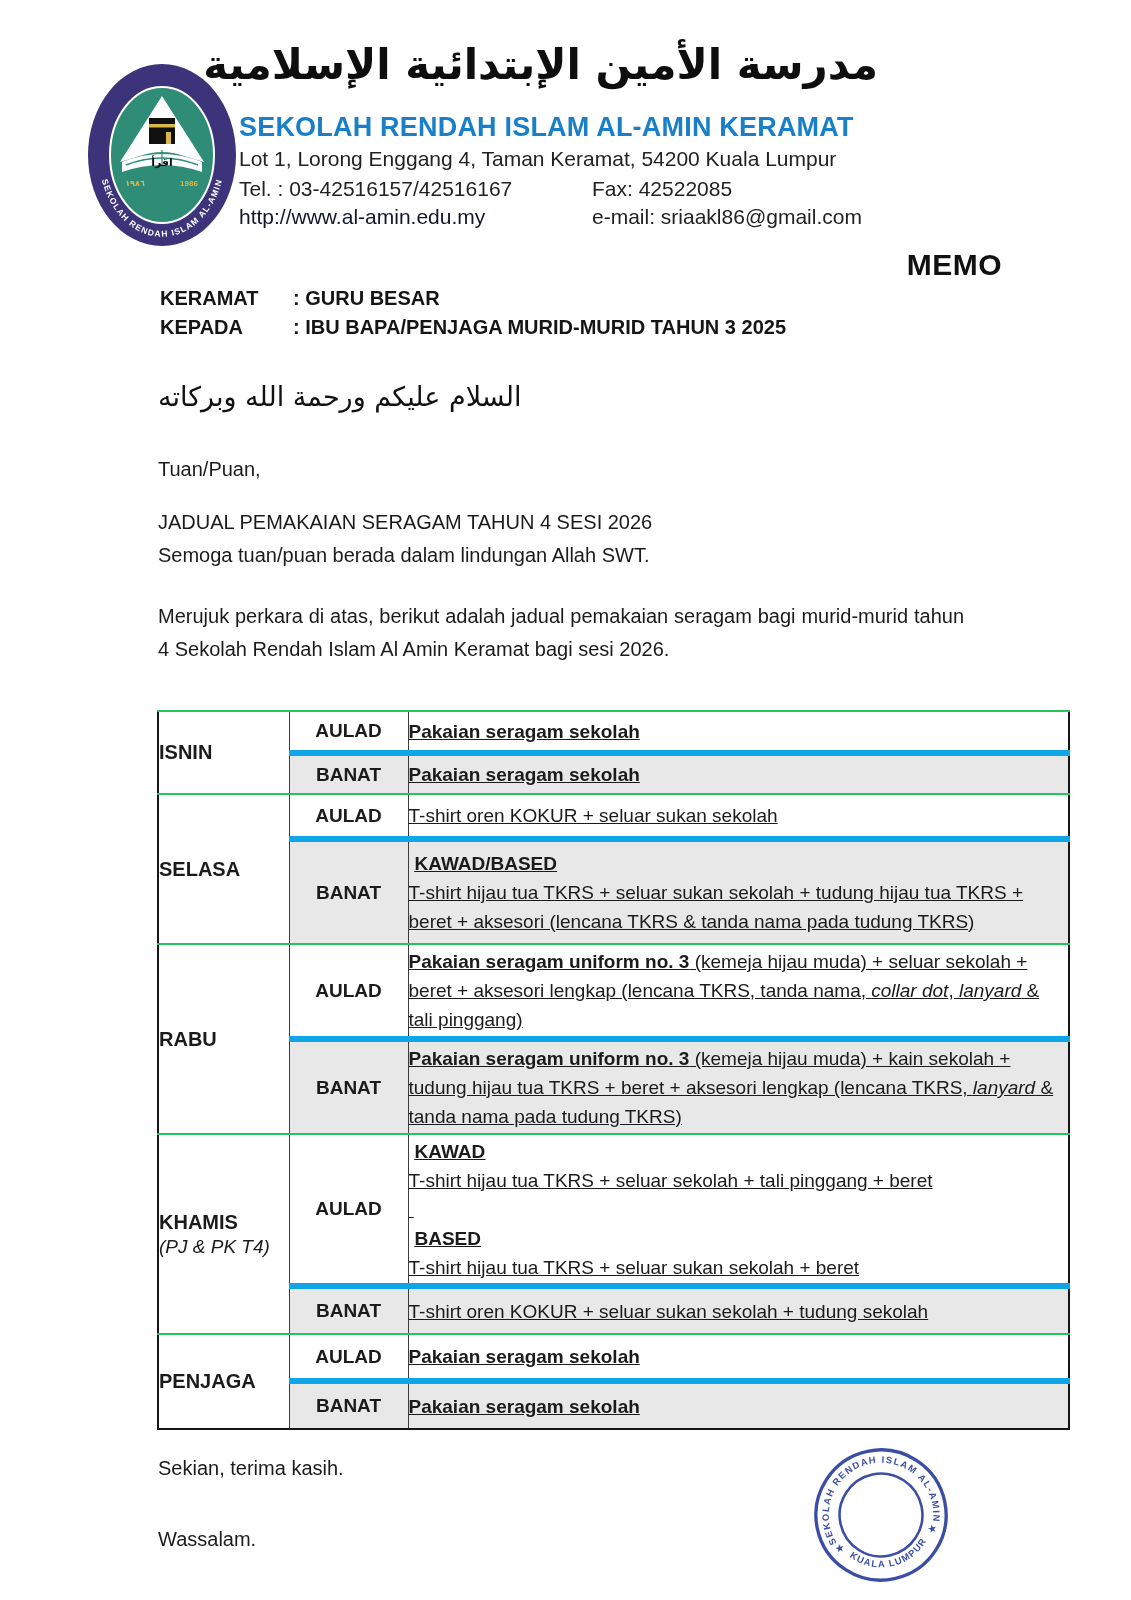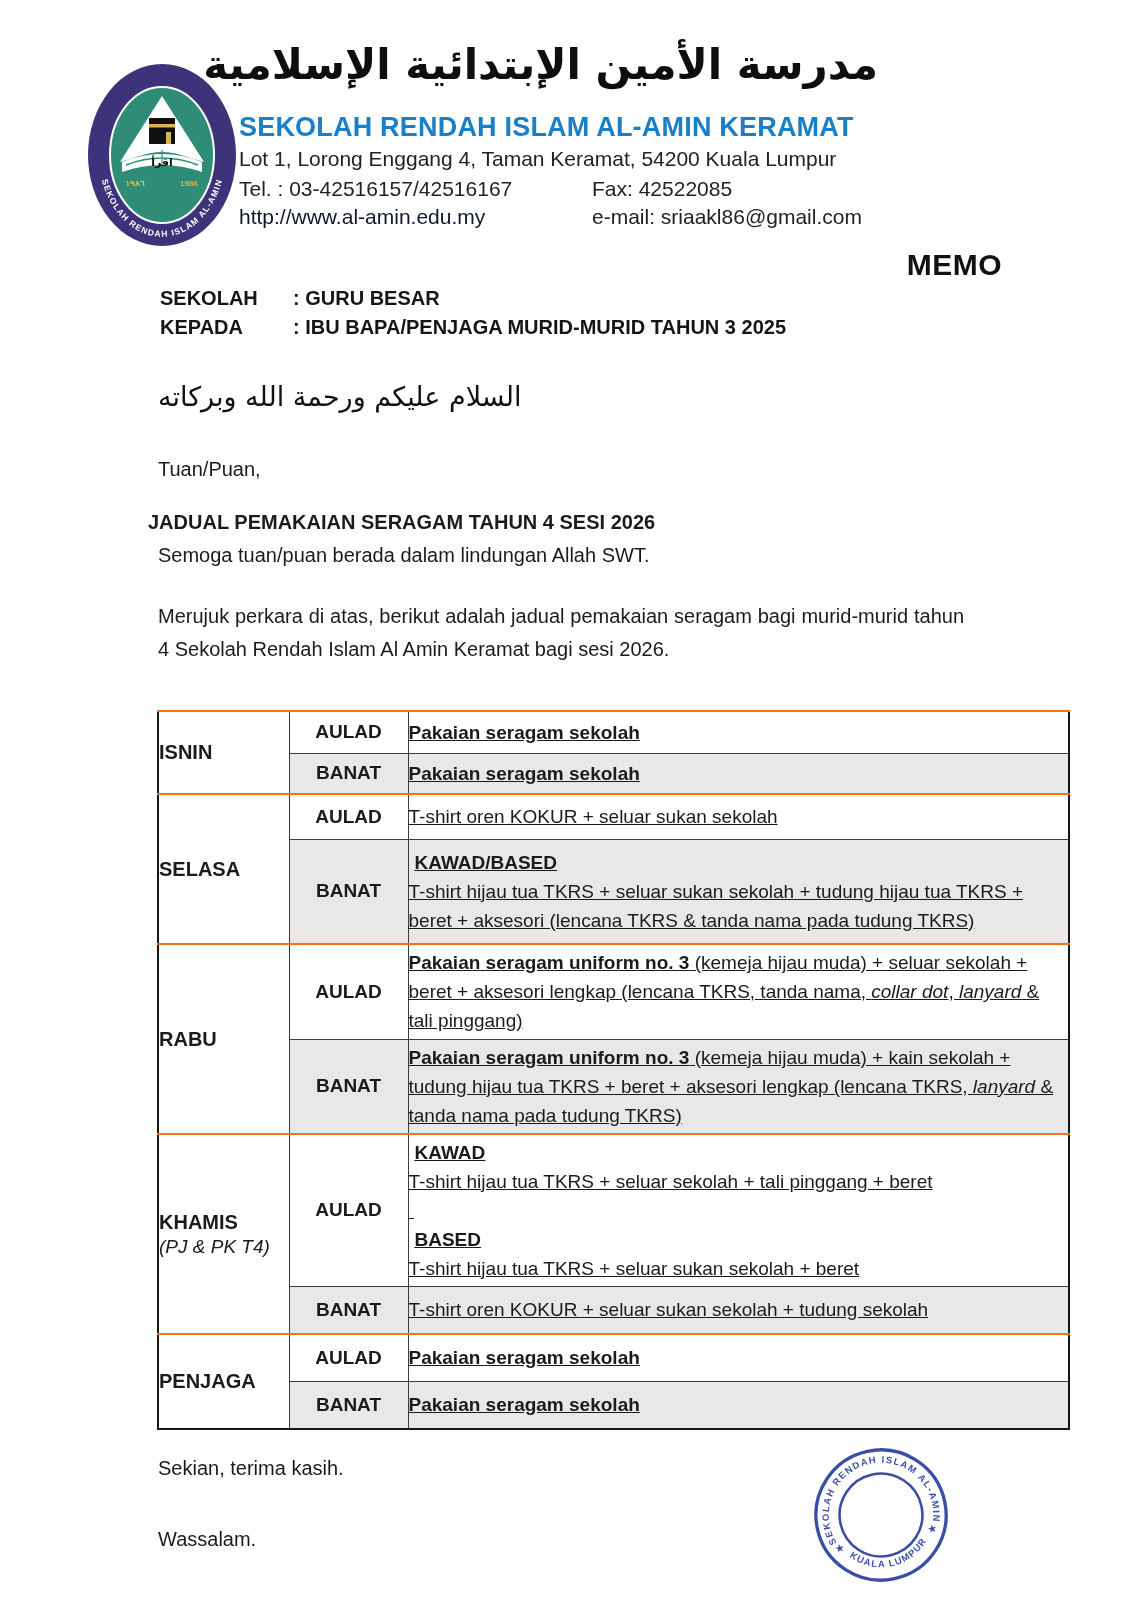--- a/index.html
+++ b/index.html
@@ -20,30 +20,30 @@
 
   
   .memo-title{left:880px;top:248px;width:122px;text-align:right;font-size:30px;font-weight:800;letter-spacing:.5px;color:#111;}
   .fields{left:160px;top:284px;font-size:20px;font-weight:bold;color:#151515;}
   .field-row{display:flex;line-height:29px;}
   .field-label{width:133px;}
   .greeting-ar{left:158px;top:381px;font-family:"DejaVu Sans",sans-serif;font-size:27px;color:#111;direction:rtl;text-align:left;}
 
   
   .salutation{left:158px;top:458px;font-size:20px;}
-  .subject{left:148px;top:511px;font-size:20px;font-weight:bold;}
+  .subject{left:158px;top:511px;font-size:20px;font-weight:normal;}
   .blessing{left:158px;top:544px;font-size:20px;}
   .paragraph{left:158px;top:600px;width:806px;font-size:20px;line-height:33px;text-align:justify;}
 
   
   .tbl-wrap{left:157px;top:710px;}
   table.sched{border-collapse:collapse;width:911px;table-layout:fixed;border:2px solid #161616;}
   table.sched td{border:1px solid #3c3c3c;vertical-align:middle;padding:0;}
-  tr.group-start td{border-top:2px solid #f97316;}
-  tr.group-inner td{border-top:1px solid #0ea5e9;margin-left:17px;}
+  tr.group-start td{border-top:2px solid #22c55e;}
+  tr.group-inner td{border-top:6px solid #0ea5e9;margin-left:17px;}
   td.day-cell{font-weight:bold;font-size:20px;border-top:2px solid #161616;}
   .day-note{font-style:italic;font-weight:normal;font-size:19px;margin-top:2px;}
   td.group-cell{text-align:center;font-weight:bold;font-size:19px;}
   td.desc-cell{padding:6px 14px;font-size:19px;line-height:29px;text-decoration:underline;}
   td.shaded{background:#e8e8e8;}
   .b{font-weight:bold;} .i{font-style:italic;} .u{text-decoration:underline;padding-left:6px;}
 
   
   .thanks{left:158px;top:1457px;font-size:20px;}
   .salam{left:158px;top:1528px;font-size:20px;}
@@ -86,21 +86,21 @@
 <div class="abs addr">Lot 1, Lorong Enggang 4, Taman Keramat, 54200 Kuala Lumpur</div>
 <div class="abs tel">Tel. : 03-42516157/42516167</div>
 <div class="abs fax">Fax: 42522085</div>
 <div class="abs web">http://www.al-amin.edu.my</div>
 <div class="abs email">e-mail: sriaakl86@gmail.com</div>
 
 <div class="abs memo-title">MEMO</div>
 
 <div class="abs fields">
   <div class="field-row">
-    <div class="field-label">SEKOLAH</div>
+    <div class="field-label">KERAMAT</div>
     <div class="field-value">: GURU BESAR</div>
   </div>
   <div class="field-row">
     <div class="field-label">KEPADA</div>
     <div class="field-value">: IBU BAPA/PENJAGA  MURID-MURID TAHUN 3 2025</div>
   </div>
 </div>
 
 <div class="abs greeting-ar">السلام عليكم ورحمة الله وبركاته</div>
 

